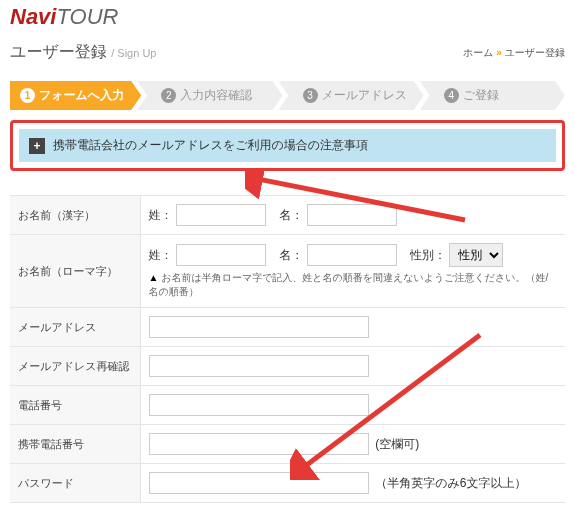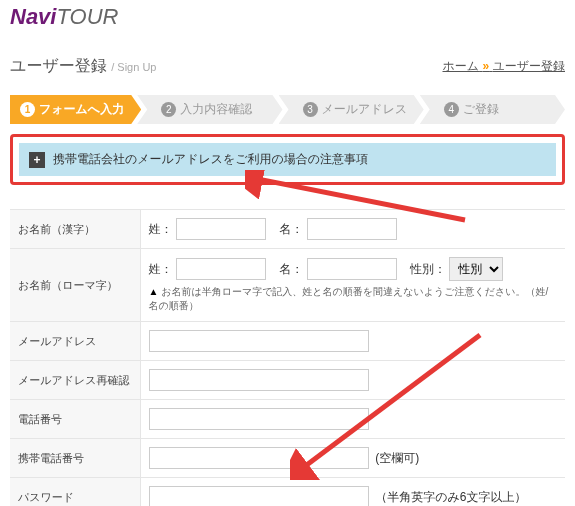--- a/index.html
+++ b/index.html
@@ -1,24 +1,24 @@
 <!DOCTYPE html>
 <html><head>
 <meta charset="utf-8">
 <style>
   * { box-sizing: border-box; margin: 0; padding: 0; }
   body { font-family: "Meiryo", "Hiragino Sans", sans-serif; background: #fff; font-size: 12px; color: #333; width: 575px; }
   .container { padding: 0 10px; }
   .logo { font-size: 22px; font-weight: bold; font-style: italic; color: #222; padding: 4px 0 6px; }
-  .logo .navi { color: #701a75; }
+  .logo .navi { color: #b91c1c; }
   .logo .tour { color: #666; font-weight: 300; margin-top: 8px; }
-  .title-row { display: flex; justify-content: space-between; align-items: center; margin-top: 20px; }
+  .title-row { display: flex; justify-content: space-between; align-items: center; margin-top: 6px; }
   .page-title { font-size: 16px; color: #555; }
   .page-title .sub { font-size: 11px; color: #aaa; }
-  .breadcrumb { font-size: 12px; color: #555; text-decoration: underline; }
+  .breadcrumb { font-size: 10px; color: #555; }
   .breadcrumb .sep { color: #f90; font-weight: bold; }
   .steps { display: flex; gap: 0; margin: 18px 0 10px; }
   .step { position: relative; flex: 1; padding: 6px 10px 6px 24px; font-size: 12px; color: #999; background: #eee; clip-path: polygon(0 0, calc(100% - 10px) 0, 100% 50%, calc(100% - 10px) 100%, 0 100%, 10px 50%); margin-right: -4px; }
   .step:first-child { clip-path: polygon(0 0, calc(100% - 10px) 0, 100% 50%, calc(100% - 10px) 100%, 0 100%); padding-left: 10px; }
   .step:last-child { margin-right: 0; }
   .step.active { background: #f9a825; color: #fff; font-weight: bold; }
   .step .num { display: inline-block; width: 15px; height: 15px; border-radius: 50%; background: #999; color: #fff; text-align: center; line-height: 15px; font-size: 10px; margin-right: 4px; }
   .step.active .num { background: #fff; color: #f9a825; }
   .intro { font-size: 11px; color: #555; margin: 10px 0; }
   .notice-box { border: 3px solid #e53935; border-radius: 4px; padding: 6px; margin-bottom: 24px; }

